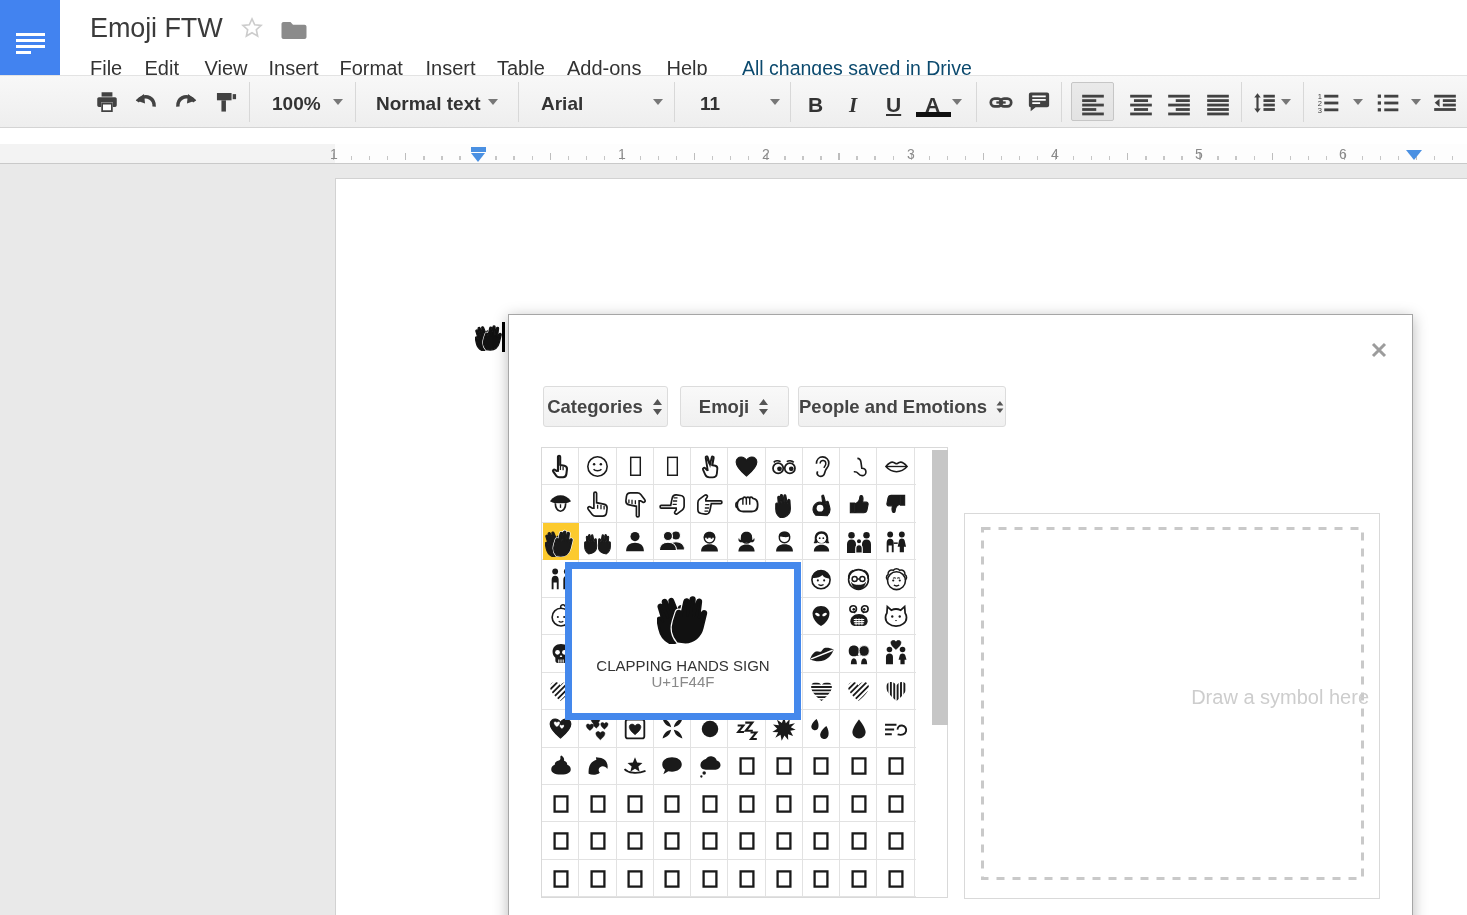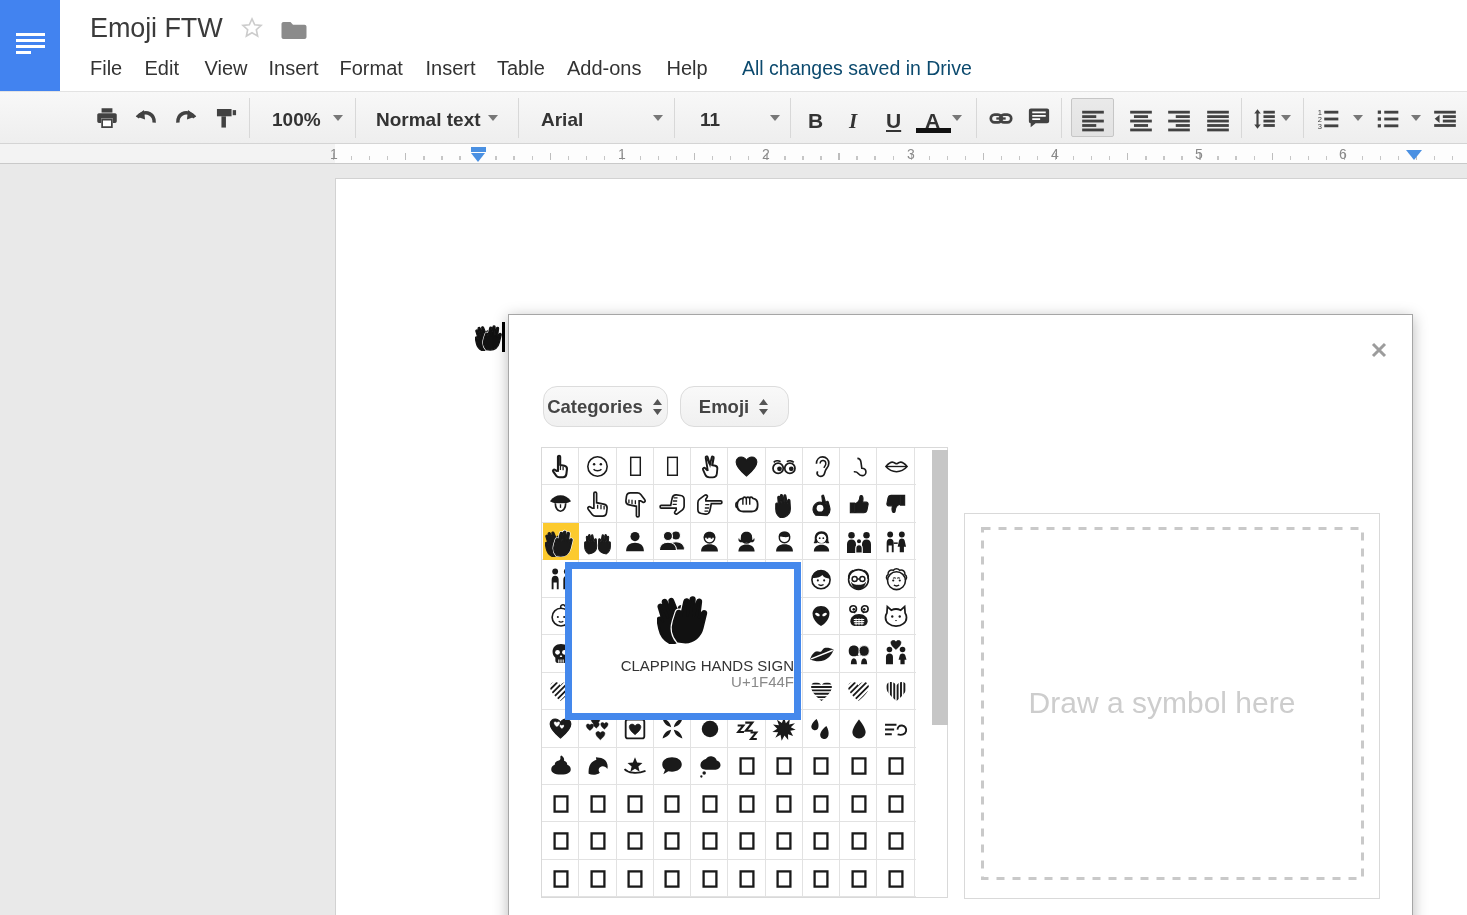--- a/index.html
+++ b/index.html
@@ -3,58 +3,58 @@
 *{margin:0;padding:0;box-sizing:border-box}
 html,body{width:1467px;height:915px;overflow:hidden;background:#fff;
  font-family:"Liberation Sans",sans-serif;}
 .ab{position:absolute}
 #header{position:absolute;left:0;top:0;width:1467px;height:91px;background:#fff}
 #logo{position:absolute;left:0;top:0;width:60px;height:91px;background:#4283f0}
 #logo i{position:absolute;background:#fff;display:block}
 #title{position:absolute;left:90px;top:13px;font-size:27px;color:#3b3b3b;letter-spacing:-.1px}
 .menu{position:absolute;top:57px;font-size:20px;color:#333}
 #saved{position:absolute;left:742px;top:57px;font-size:19.5px;color:#0c4a6e}
-#toolbar{position:absolute;left:0;top:91px;width:1467px;height:53px;
+#toolbar{position:absolute;left:0;top:75px;width:1467px;height:53px;
  background:linear-gradient(#f8f8f8,#eeeeee);border-top:1px solid #e3e3e3;border-bottom:1px solid #d4d4d4}
 .sep{position:absolute;top:6px;width:1px;height:40px;background:#d8d8d8}
 .tbt{position:absolute;top:17px;font-size:19px;font-weight:bold;color:#333}
 .dar{position:absolute;top:23px;width:0;height:0;border-left:5.5px solid transparent;border-right:5.5px solid transparent;border-top:6px solid #777}
 #ruler{position:absolute;left:0;top:144px;width:1467px;height:20px;background:#f3f3f3;border-bottom:1px solid #c9c9c9}
 #rulerpage{position:absolute;left:335px;top:0;width:1132px;height:19px;background:#fdfdfd}
 #ticks{position:absolute;left:333px;top:12px;width:1134px;height:4px;
  background:repeating-linear-gradient(90deg,#c6c6c6 0 1.3px,transparent 1.3px 18.05px)}
 #ticks2{position:absolute;left:333px;top:9px;width:1134px;height:7px;
  background:repeating-linear-gradient(90deg,#bdbdbd 0 1.3px,transparent 1.3px 72.2px)}
 .rnum{position:absolute;top:2px;font-size:14px;color:#8a8a8a;width:20px;text-align:center}
 #doc{position:absolute;left:0;top:164px;width:1467px;height:751px;background:#e9e9e9}
 #page{position:absolute;left:335px;top:14px;width:1132px;height:737px;background:#fff;border-left:1px solid #d2d2d2;border-top:1px solid #d2d2d2}
 #dialog{position:absolute;left:508px;top:314px;width:905px;height:640px;background:#fff;
  border:1px solid #a6a6a6;box-shadow:0 3px 14px rgba(0,0,0,.28)}
 #dtitle{position:absolute;left:30px;top:25px;font-size:24px;color:#262626}
-.btn{position:absolute;top:71px;height:41px;border:1px solid #dcdcdc;border-radius:14px;
+.btn{position:absolute;top:71px;height:41px;border:1px solid #dcdcdc;border-radius:3px;
  background:linear-gradient(#f9f9f9,#f0f0f0);font-size:18.5px;font-weight:bold;color:#444;white-space:nowrap;
  display:flex;align-items:center;justify-content:center}
 #gridc{position:absolute;left:32px;top:132px;width:407px;height:451px;border:1px solid #d9d9d9;background:#fff}
 #glines{position:absolute;left:0;top:0;width:373.6px;height:449px;
  background:repeating-linear-gradient(90deg,transparent 0 36.3px,#e2e2e2 36.3px 37.27px),
  repeating-linear-gradient(180deg,transparent 0 36.47px,#e2e2e2 36.47px 37.44px)}
 #cells{position:absolute;left:0;top:0;width:373px;height:449px;display:grid;
  grid-template-columns:repeat(10,37.27px);grid-auto-rows:37.44px}
 #cells div{display:flex;align-items:center;justify-content:center}
 #ycell{position:absolute;left:0.5px;top:75.3px;width:36.3px;height:36.6px;background:#fcca2e}
 #track{position:absolute;left:374px;top:0;width:31px;height:449px;background:#fff}
 #thumb{position:absolute;left:389.5px;top:2px;width:16px;height:275px;background:#c6c6c6}
 #popup{position:absolute;left:56px;top:247px;width:236px;height:158px;background:#fff;
- border:7px solid #4488ec;text-align:right}
+ border:7px solid #4488ec;text-align:center}
 #pname{position:absolute;left:0;top:88px;width:100%;font-size:15px;color:#333}
 #pcode{position:absolute;left:0;top:104px;width:100%;font-size:15px;color:#898989}
 #search{position:absolute;left:456px;top:134px;width:415px;height:47px;border:1px solid #d9d9d9;background:#fff}
 #sph{position:absolute;left:33px;top:13px;font-size:16.6px;color:#ababab}
 #drawb{position:absolute;left:455px;top:198px;width:416px;height:386px;border:1px solid #d9d9d9;background:#fff}
-#drawtxt{position:absolute;width:100%;text-align:center;font-size:30px;color:#cdcdcd}
+#drawtxt{position:absolute;width:100%;text-align:right;font-size:20px;color:#cdcdcd}
 svg.g{display:block}
 </style></head><body>
 
 <svg width="0" height="0" style="position:absolute">
 <defs>
 <path id="heartp" d="M12 20.5 C5.4 15 2.8 11.2 2.8 8 C2.8 5.3 4.9 3.6 7.3 3.6 C9.1 3.6 10.9 4.7 12 6.6 C13.1 4.7 14.9 3.6 16.7 3.6 C19.1 3.6 21.2 5.3 21.2 8 C21.2 11.2 18.6 15 12 20.5 Z"></path>
 <clipPath id="hclip">
         <use href="#heartp"></use>
       </clipPath>
 <path id="handp" d="M6.6 22.8 C4.4 20.6 3.6 17.4 4.4 14.2 L5.4 10.4 C5.7 9.3 7.1 9.5 7.2 10.6 L7.3 12.2 L8.4 5.4 C8.6 4.3 10.1 4.4 10.1 5.5 L10.0 11.8 L11.0 4.4 C11.15 3.3 12.7 3.3 12.7 4.45 L12.7 11.8 L13.9 5.2 C14.1 4.1 15.6 4.3 15.5 5.4 L15.0 12.4 L16.3 9.8 C16.8 8.8 18.1 9.3 17.9 10.3 L16.7 16.6 C16.0 20.2 13.2 22.7 9.8 23.0 Z"></path>
@@ -563,20 +563,23 @@
 <div id="dialog">
 <svg class="ab" style="left:861px;top:26px" width="18" height="18" viewBox="0 0 18 18">
       <path d="M3 3 L15 15 M15 3 L3 15" stroke="#9c9c9c" stroke-width="3"></path>
     </svg>
 <div class="btn" style="left:34px;width:125px">Categories<svg width="13" height="20" viewBox="0 0 13 20" style="margin-left:8px">
         <path d="M6.5 2 L11 8 L2 8 Z M6.5 18 L2 12 L11 12 Z" fill="#555"></path>
       </svg></div>
 <div class="btn" style="left:171px;width:109px">Emoji<svg width="13" height="20" viewBox="0 0 13 20" style="margin-left:8px">
         <path d="M6.5 2 L11 8 L2 8 Z M6.5 18 L2 12 L11 12 Z" fill="#555"></path>
       </svg></div>
+<div class="btn" style="left:289px;width:208px">People and Emotions<svg width="13" height="20" viewBox="0 0 13 20" style="margin-left:8px">
+        <path d="M6.5 2 L11 8 L2 8 Z M6.5 18 L2 12 L11 12 Z" fill="#555"></path>
+      </svg></div>
 <div id="gridc">
       <div id="glines"></div>
       <div id="ycell"></div>
 <div id="cells">
 <div>
           <svg class="g" width="28" height="28" viewBox="0 0 24 24" fill="#1a1a1a" stroke="#1a1a1a">
             <use href="#pu"></use>
           </svg>
         </div>
 <div>

